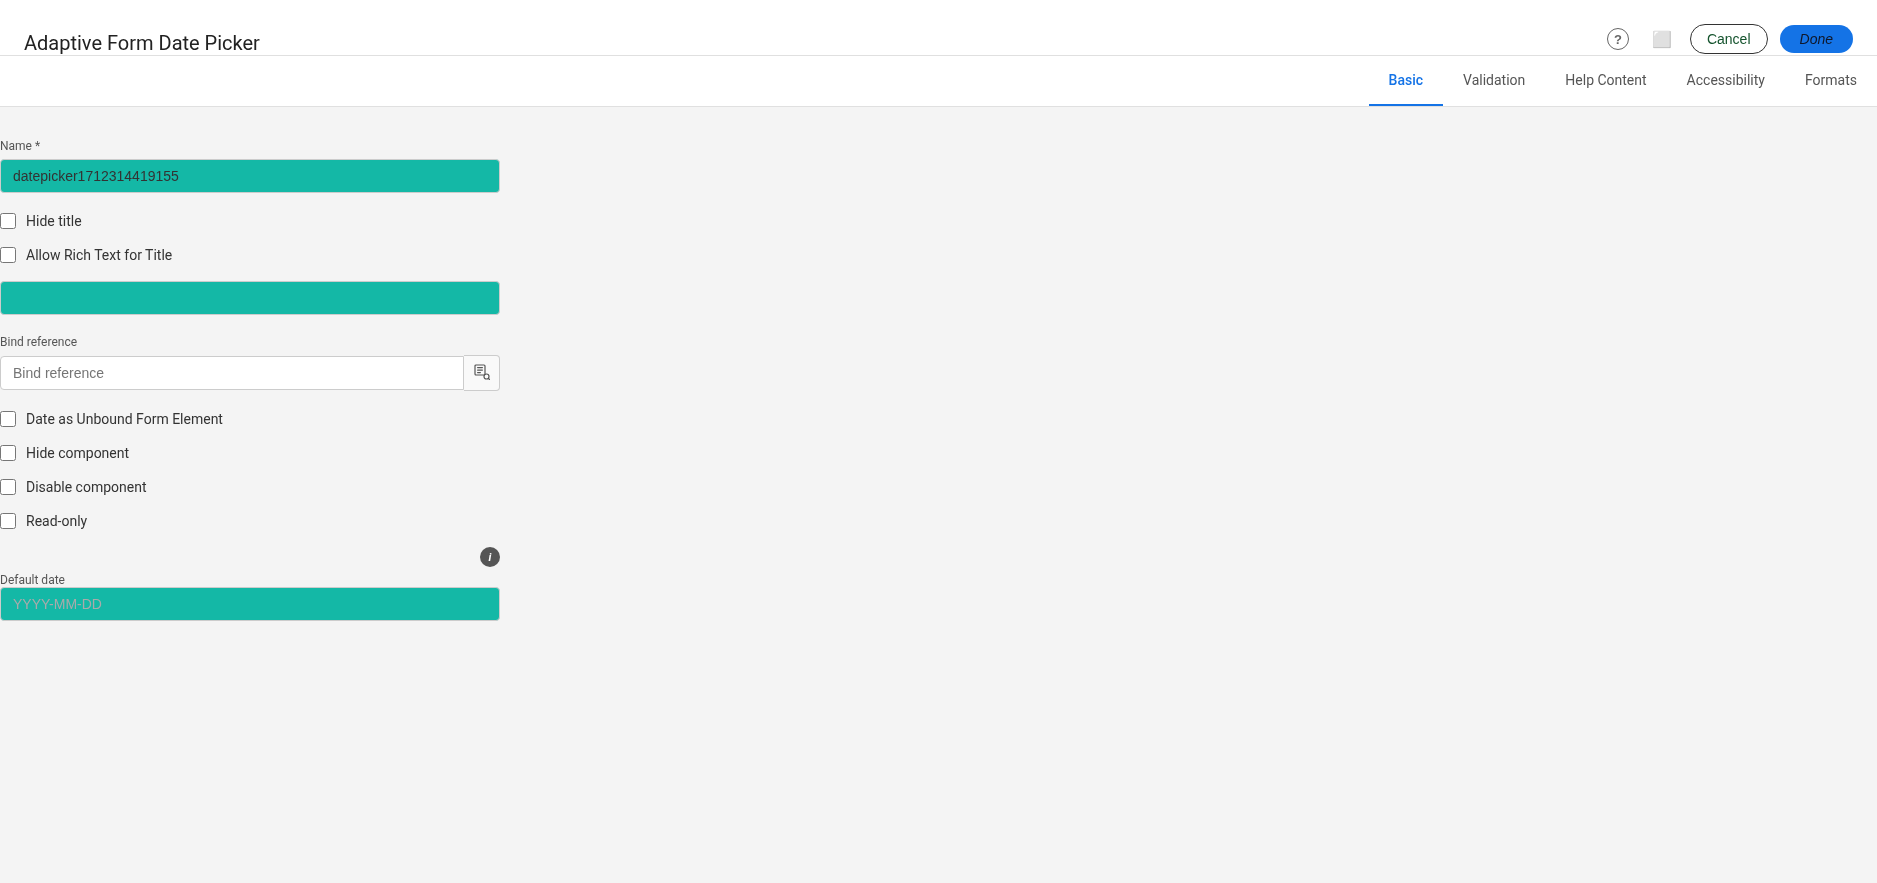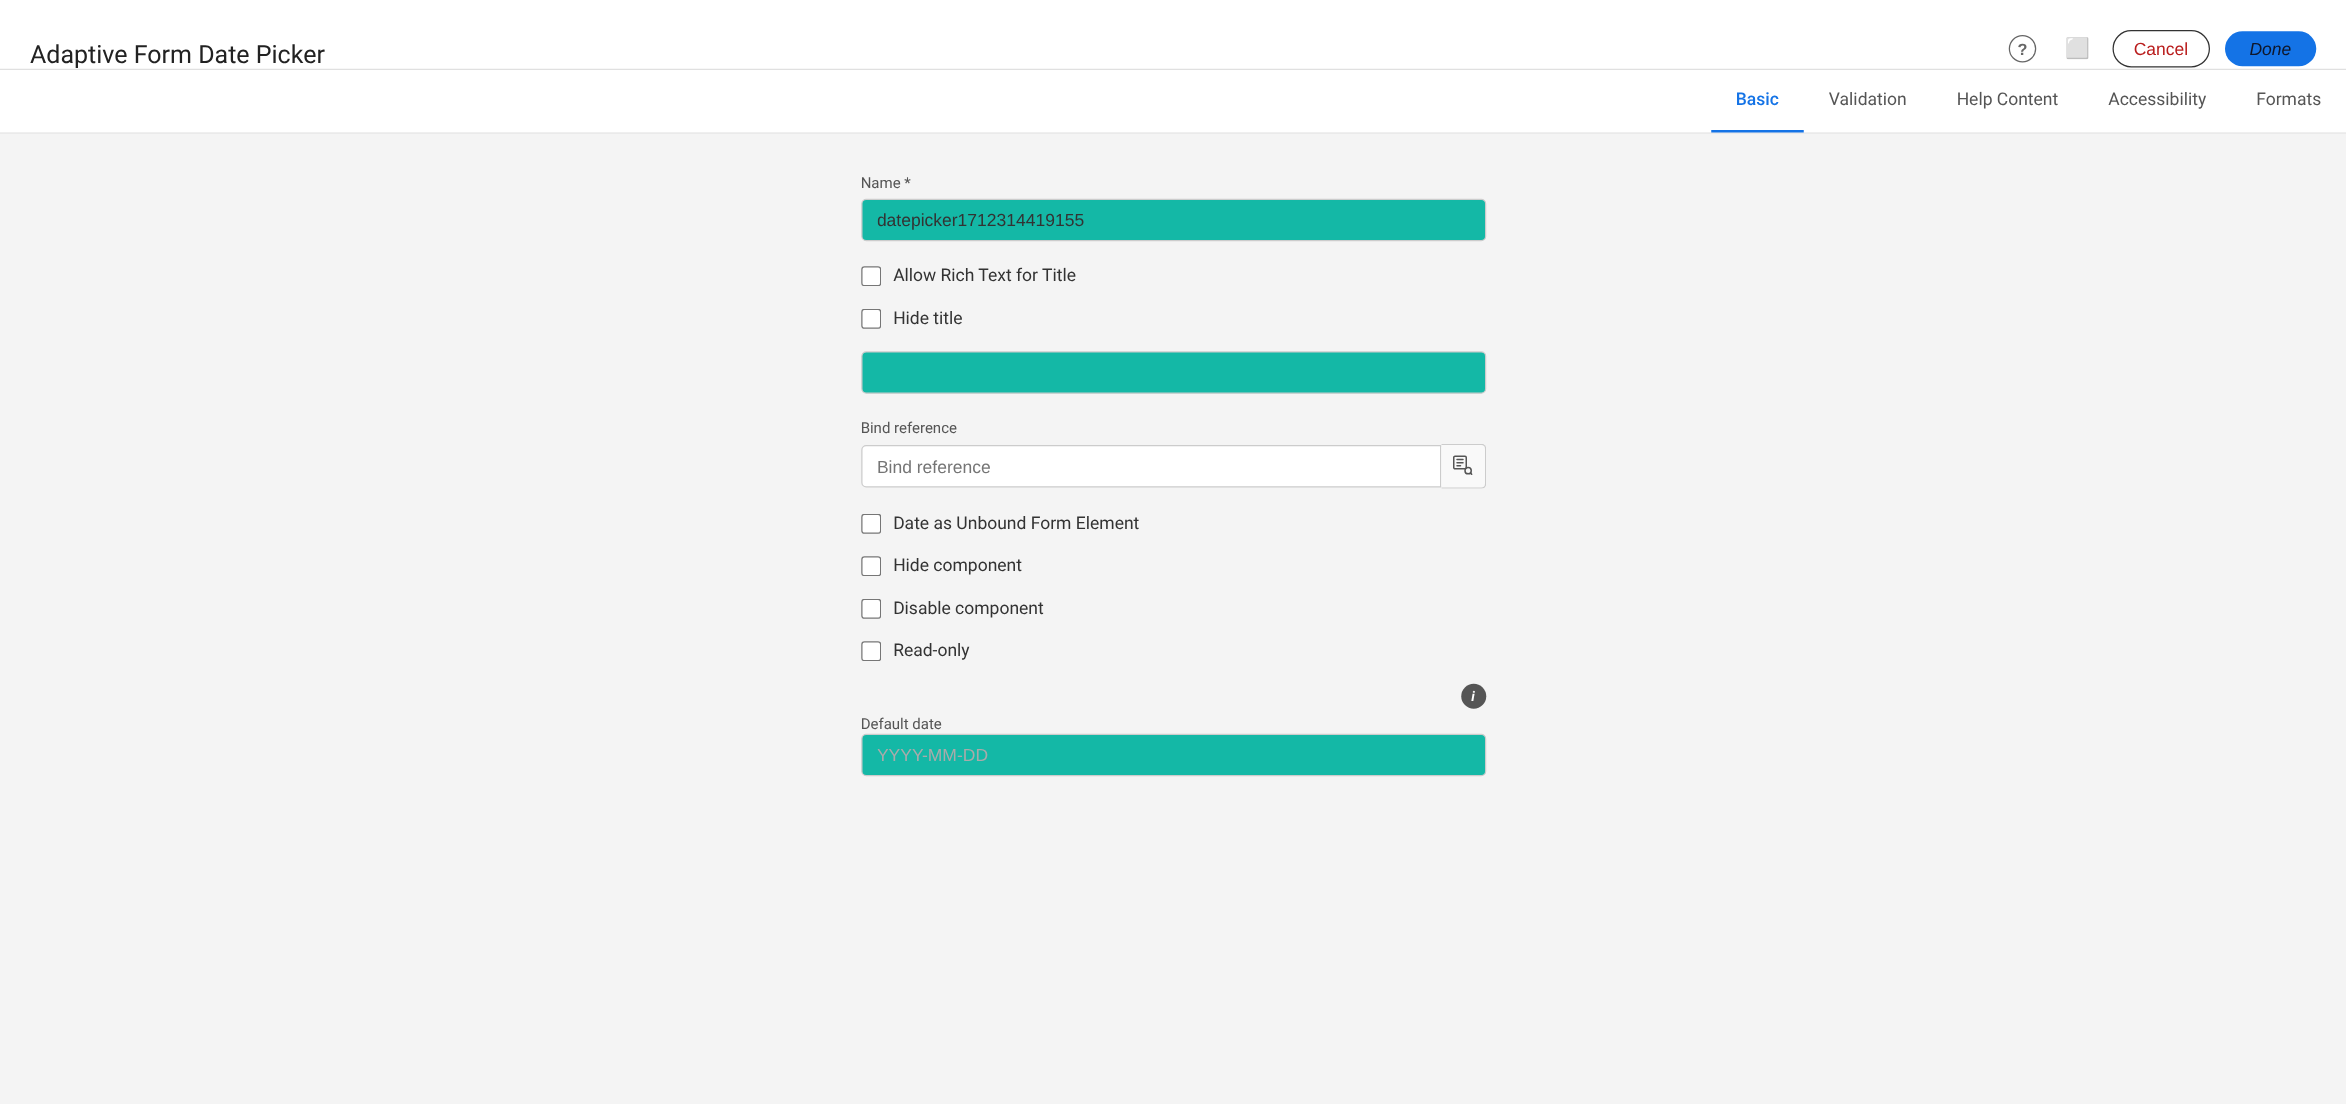--- a/index.html
+++ b/index.html
@@ -51,21 +51,21 @@
       justify-content: center;
       color: #555;
       font-size: 18px;
       border-radius: 4px;
     }
 
     #cancel-button {
       padding: 6px 16px;
       border: 1px solid #333;
       background: #fff;
-      color: #b91c1c;
+      color: #14532d;
       border-radius: 20px;
       cursor: pointer;
       font-size: 14px;
     }
 
     #done-button {
       padding: 6px 20px;
       border: none;
       background: #1473e6;
       color: #0f172a;
@@ -102,21 +102,20 @@
     .tab.active {
       color: #1473e6;
       border-bottom: 2px solid #1473e6;
       font-weight: 500;
     }
 
     
     #main-content {
       padding: 32px 0;
       display: flex;
-      justify-content: center;
       overflow-y: auto;
       height: calc(883px - 56px - 53px);
       background: #f4f4f4;
     }
 
     #form-panel {
       width: 500px;
       display: flex;
       flex-direction: column;
       gap: 0;
@@ -271,27 +270,27 @@
 <div id="main-content">
   <div id="form-panel">
 
     <div class="form-group">
       <label class="form-label">Name *</label>
       <input class="form-input" type="text" value="datepicker1712314419155" style="">
     </div>
 
 
     <div class="checkbox-row">
+      <input type="checkbox" id="hide-title" style="">
+      <label class="checkbox-label" for="hide-title">Hide title</label>
+    </div>
+
+    <div class="checkbox-row">
       <input type="checkbox" id="allow-rich-text" style="">
       <label class="checkbox-label" for="allow-rich-text">Allow Rich Text for Title</label>
-    </div>
-
-    <div class="checkbox-row">
-      <input type="checkbox" id="hide-title" style="">
-      <label class="checkbox-label" for="hide-title">Hide title</label>
     </div>
 
     <div class="form-group">
       <input class="form-input" type="text" style="">
     </div>
 
     <div class="form-group">
       <label class="form-label">Bind reference</label>
       <div class="bind-reference-row">
         <input class="bind-reference-input" type="text" placeholder="Bind reference" style="">

